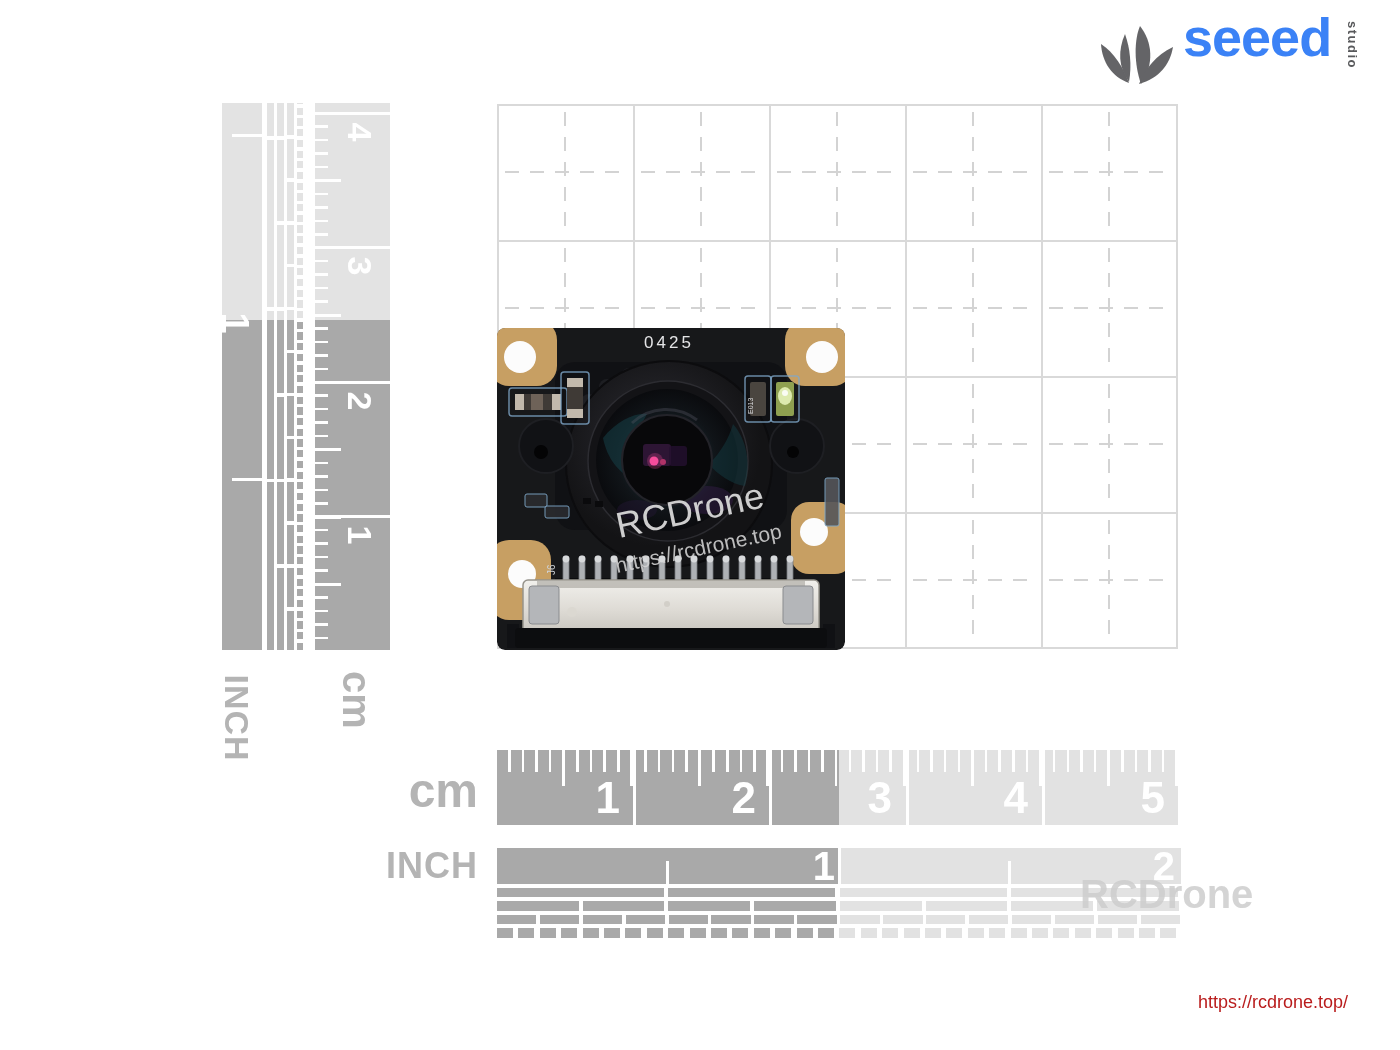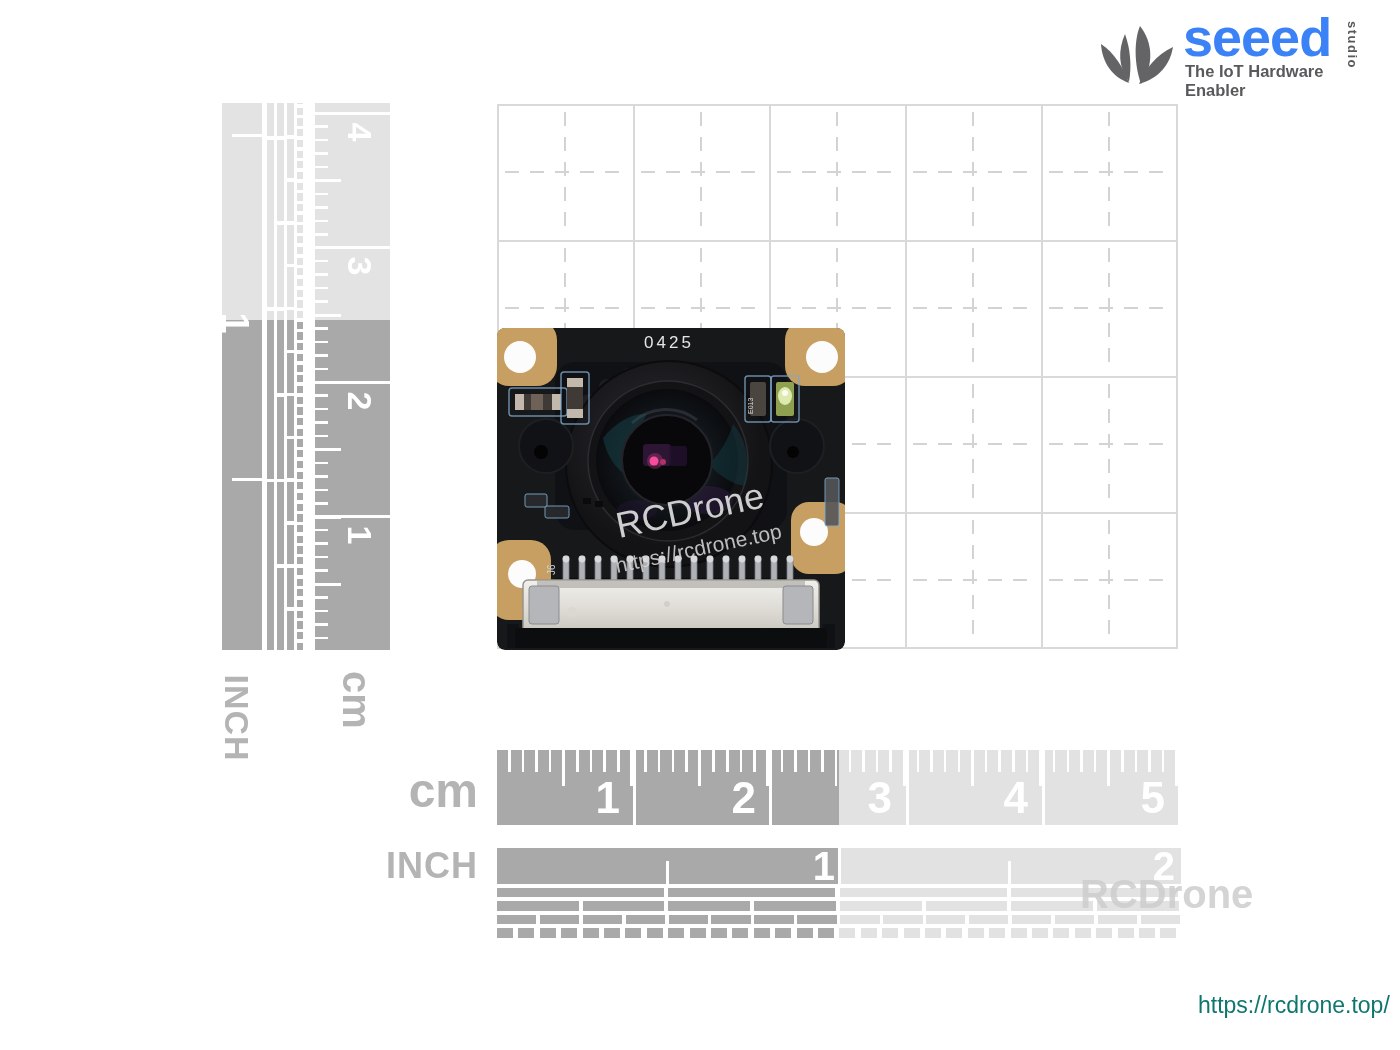--- a/index.html
+++ b/index.html
@@ -230,19 +230,18 @@
     <svg class="abs" style="left:3px;top:10px" width="78" height="64" viewBox="0 0 78 64">
       <g fill="#646467">
         <path d="M3,20 C4,38 14,53 31,59 C26,45 16,28 3,20 Z"></path>
         <path d="M27,10 C20,26 20,43 31,58 C34,41 32,24 27,10 Z"></path>
         <path d="M42,2 C54,17 57,40 43,60 C36,40 36,16 42,2 Z"></path>
         <path d="M75,23 C72,41 61,54 41,60 C47,45 58,31 75,23 Z"></path>
       </g>
     </svg>
     <div class="abs" style="left:88px;top:-8px;font-size:54px;font-weight:700;color:#3b82f6;letter-spacing:-1px;">seeed</div>
     <div class="abs vrot" style="left:233px;top:24px;width:48px;height:14px;font-size:13px;font-weight:700;color:#58595b;letter-spacing:1.5px;text-align:center;line-height:14px;">studio</div>
-    <div class="abs" style="left:90px;top:48px;font-size:16.5px;font-weight:700;color:#58595b;">The IoT Hardware Enabler</div>
   </div>
 
   <div class="abs" style="left:1080px;top:872px;font-size:40px;font-weight:700;color:#cdcdcd;opacity:0.85;">RCDrone</div>
-  <div class="abs" style="left:1198px;top:992px;font-size:23px;color:#0f766e;">https://rcdrone.top/</div>
+  <div class="abs" style="left:1198px;top:992px;font-size:18px;color:#b91c1c;">https://rcdrone.top/</div>
 
 </div>
 
 </body></html>

